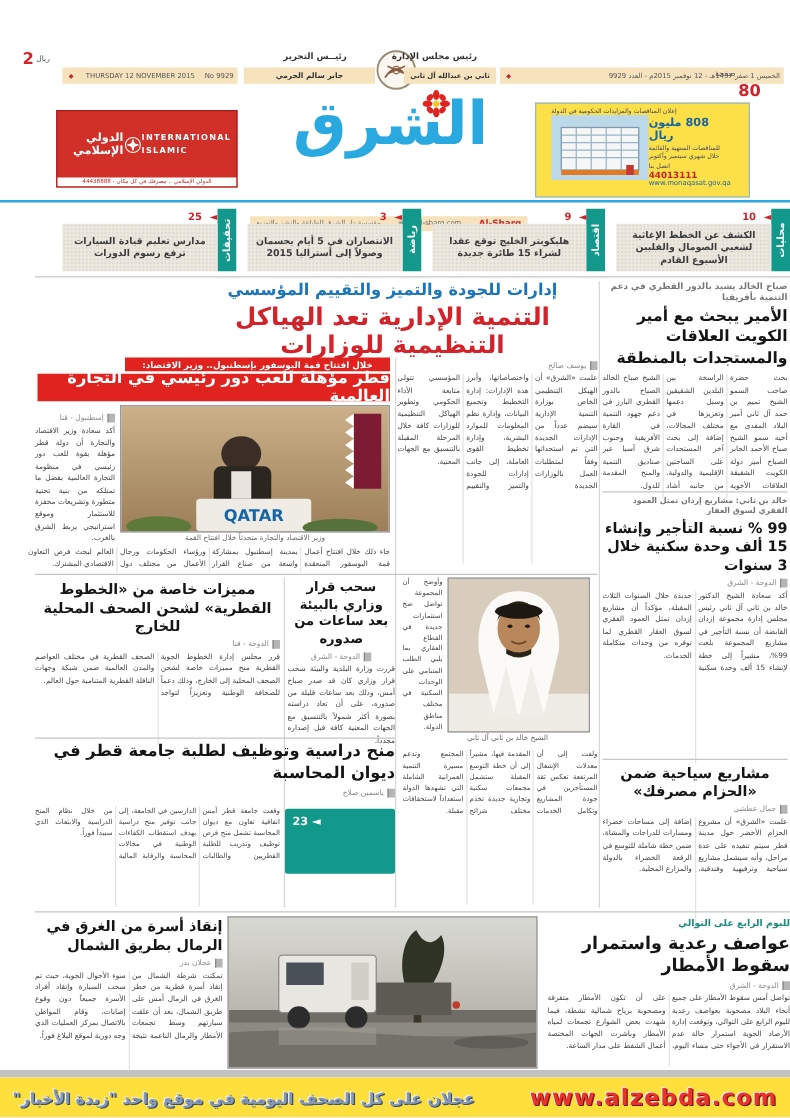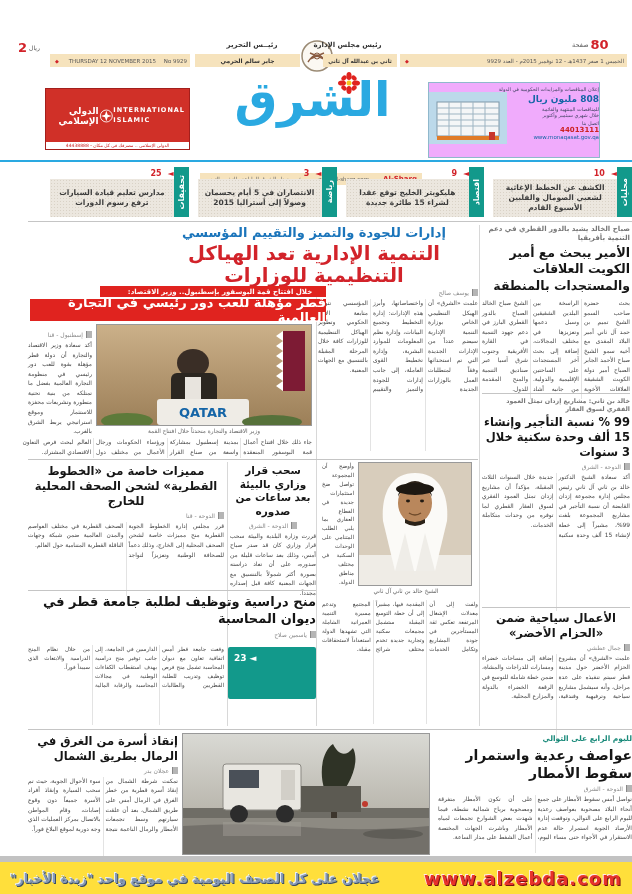--- a/index.html
+++ b/index.html
@@ -16,22 +16,22 @@
   
   .logo{font-size:48px;font-weight:bold;color:#2aa9e1;text-align:center;line-height:1.05;letter-spacing:-2px;}
   .logo-strip{background:#f6e3bd;display:flex;align-items:center;justify-content:space-between;
               font-size:5.5px;color:#666;padding:0 5px;box-sizing:border-box;}
   .ad-red{background:#d03028;border:1px solid #a31f1c;box-sizing:border-box;color:#fff;
           display:flex;flex-direction:column;justify-content:space-between;}
   .ad-red .mid{display:flex;align-items:center;justify-content:space-around;flex:1;padding:4px;}
   .ad-red .en{font-size:6.5px;font-weight:bold;letter-spacing:1px;line-height:1.4;direction:ltr;text-align:left;}
   .ad-red .ar{font-size:9px;font-weight:bold;}
   .ad-red .foot{background:#fff;color:#c22;font-size:4.5px;text-align:center;padding:1px 0;}
-  .ad-right{background:#f0abfc;border:1px solid #8fb8cc;box-sizing:border-box;padding:3px 0;
-            font-size:5px;color:#446;text-align:right;}
+  .ad-right{background:#fde047;border:1px solid #8fb8cc;box-sizing:border-box;padding:3px 12px;
+            font-size:5px;color:#446;text-align:left;}
   .ad-right .amount{color:#1565a7;font-weight:bold;font-size:9px;margin:2px 0;}
   .ad-right .phone{color:#c22;font-weight:bold;font-size:7px;}
   .ad-right .site{color:#1565a7;font-size:5.5px;direction:ltr;}
   .blue-line{background:#2aa9e1;}
   
   .tabs-row{display:flex;flex-direction:row;gap:9px;}
   .tab-unit{display:flex;flex-direction:row;width:139px;}
   .tab-vert{width:15px;background:#12998b;color:#fff;display:flex;align-items:center;justify-content:center;}
   .tab-vert span{writing-mode:vertical-rl;transform:rotate(180deg);font-size:8px;font-weight:bold;letter-spacing:1px;}
   .teaser-col{flex:1;display:flex;flex-direction:column;}
@@ -45,21 +45,21 @@
   .kicker{font-size:7px;font-weight:bold;color:#777;text-align:right;line-height:1.3;}
   .hl{font-weight:bold;color:#151515;text-align:right;line-height:1.3;}
   .center{text-align:center;}
   .byline{font-size:6px;color:#888;display:flex;align-items:center;gap:3px;margin:3px 0;}
   .byline .bicon{width:5px;height:7px;background:#b5b5b5;border-left:1.5px solid #888;display:inline-block;}
   .body-txt{font-size:5.9px;line-height:1.62;color:#444;text-align:justify;}
   .cols2{columns:2;column-gap:5px;column-rule:1px solid #e3e3e3;}
   .cols3{columns:3;column-gap:5px;column-rule:1px solid #e3e3e3;}
   .hr{background:#c5c5c5;height:1px;}
   .vr{background:#d8d8d8;width:1px;}
-  .red-strip{background:#e0231f;color:#fff;font-weight:bold;display:flex;align-items:center;justify-content:center;padding-left:14px;}
+  .red-strip{background:#e0231f;color:#fff;font-weight:bold;display:flex;align-items:center;justify-content:center;}
   .blue-sub{color:#1b75bb;font-weight:bold;text-align:center;}
   .red-main{color:#d2232a;font-weight:bold;text-align:center;line-height:1.15;}
   .caption{font-size:5.8px;color:#666;text-align:center;}
   .promo{background:#12998b;color:#fff;display:flex;flex-direction:column;justify-content:space-between;
          padding:6px;box-sizing:border-box;border-radius:2px;}
   .promo .ptxt{font-size:9.5px;font-weight:bold;text-align:center;line-height:1.4;}
   .promo .prow{display:flex;direction:ltr;align-items:center;gap:3px;font-size:9px;font-weight:bold;}
   
   .gray-strip{background:#c2c2c2;}
   .banner{background:#ffdf3b;display:flex;align-items:center;justify-content:space-between;
@@ -93,21 +93,21 @@
       <circle cx="17" cy="18" r="3" fill="none" stroke="#8a5c42" stroke-width="1"></circle>
     </svg>
   </div>
   <div class="abs tinylabel" style="left:305px;top:41px;width:85px;">رئيس مجلس الإدارة</div>
   <div class="abs beige" style="left:323px;top:54px;width:74px;height:13px;font-weight:bold;color:#333;">ثاني بن عبدالله آل ثاني</div>
   <div class="abs beige" style="left:400px;top:54px;width:227px;height:13px;justify-content:space-between;">
     <span>الخميس 1 صفر 1437هـ - 12 نوفمبر 2015م - العدد 9929</span>
     <span class="diamond">◆</span>
   </div>
   <div class="abs" style="left:572px;top:37px;display:flex;align-items:center;gap:2px;">
-    <span class="rednum" style="font-size:13px;">80</span>
+    <span class="rednum" style="font-size:13px;margin-top:29px;">80</span>
     <span style="font-size:6.5px;color:#555;">صفحة</span>
   </div>
 
   <div class="abs ad-red" style="left:45px;top:88px;width:145px;height:62px;">
     <div class="mid">
       <div class="en">
         <span>INTERNATIONAL</span><br><span>ISLAMIC</span>
       </div>
       <svg width="22" height="22" viewBox="0 0 22 22">
         <circle cx="11" cy="11" r="9" fill="none" stroke="#fff" stroke-width="1.3"></circle>
@@ -240,21 +240,21 @@
     <div class="hl" style="font-size:11.5px;margin-top:2px;">99 % نسبة التأجير وإنشاء 15 ألف وحدة سكنية خلال 3 سنوات</div>
     <div class="byline">
         <span class="bicon"></span>
         <span>الدوحة - الشرق</span>
       </div>
     <div class="body-txt cols2" style="height:138px;">أكد سعادة الشيخ الدكتور خالد بن ثاني آل ثاني رئيس مجلس إدارة مجموعة إزدان القابضة أن نسبة التأجير في مشاريع المجموعة بلغت 99%، مشيراً إلى خطة لإنشاء 15 ألف وحدة سكنية جديدة خلال السنوات الثلاث المقبلة، مؤكداً أن مشاريع إزدان تمثل العمود الفقري لسوق العقار القطري لما توفره من وحدات متكاملة الخدمات.</div>
   </div>
   <div class="abs hr" style="left:482px;top:607px;width:148px;"></div>
 
   <div class="abs" style="left:482px;top:611px;width:148px;">
-    <div class="hl center" style="font-size:11.5px;">الأعمال سياحية ضمن «الحزام الأخضر»</div>
+    <div class="hl center" style="font-size:11.5px;">مشاريع سياحية ضمن «الحزام مصرفك»</div>
     <div class="byline" style="justify-content:flex-start;">
         <span class="bicon"></span>
         <span>جمال عطشي</span>
       </div>
     <div class="body-txt cols2" style="height:88px;">علمت «الشرق» أن مشروع الحزام الأخضر حول مدينة قطر سيتم تنفيذه على عدة مراحل، وأنه سيشمل مشاريع سياحية وترفيهية وفندقية، إضافة إلى مساحات خضراء ومسارات للدراجات والمشاة، ضمن خطة شاملة للتوسع في الرقعة الخضراء بالدولة والمزارع المحلية.</div>
   </div>
 
   <div class="abs" style="left:150px;top:225px;width:328px;">
     <div class="blue-sub" style="font-size:13px;">إدارات للجودة والتميز والتقييم المؤسسي</div>
     <div class="red-main" style="font-size:19.5px;margin-top:3px;">التنمية الإدارية تعد الهياكل التنظيمية للوزارات</div>

